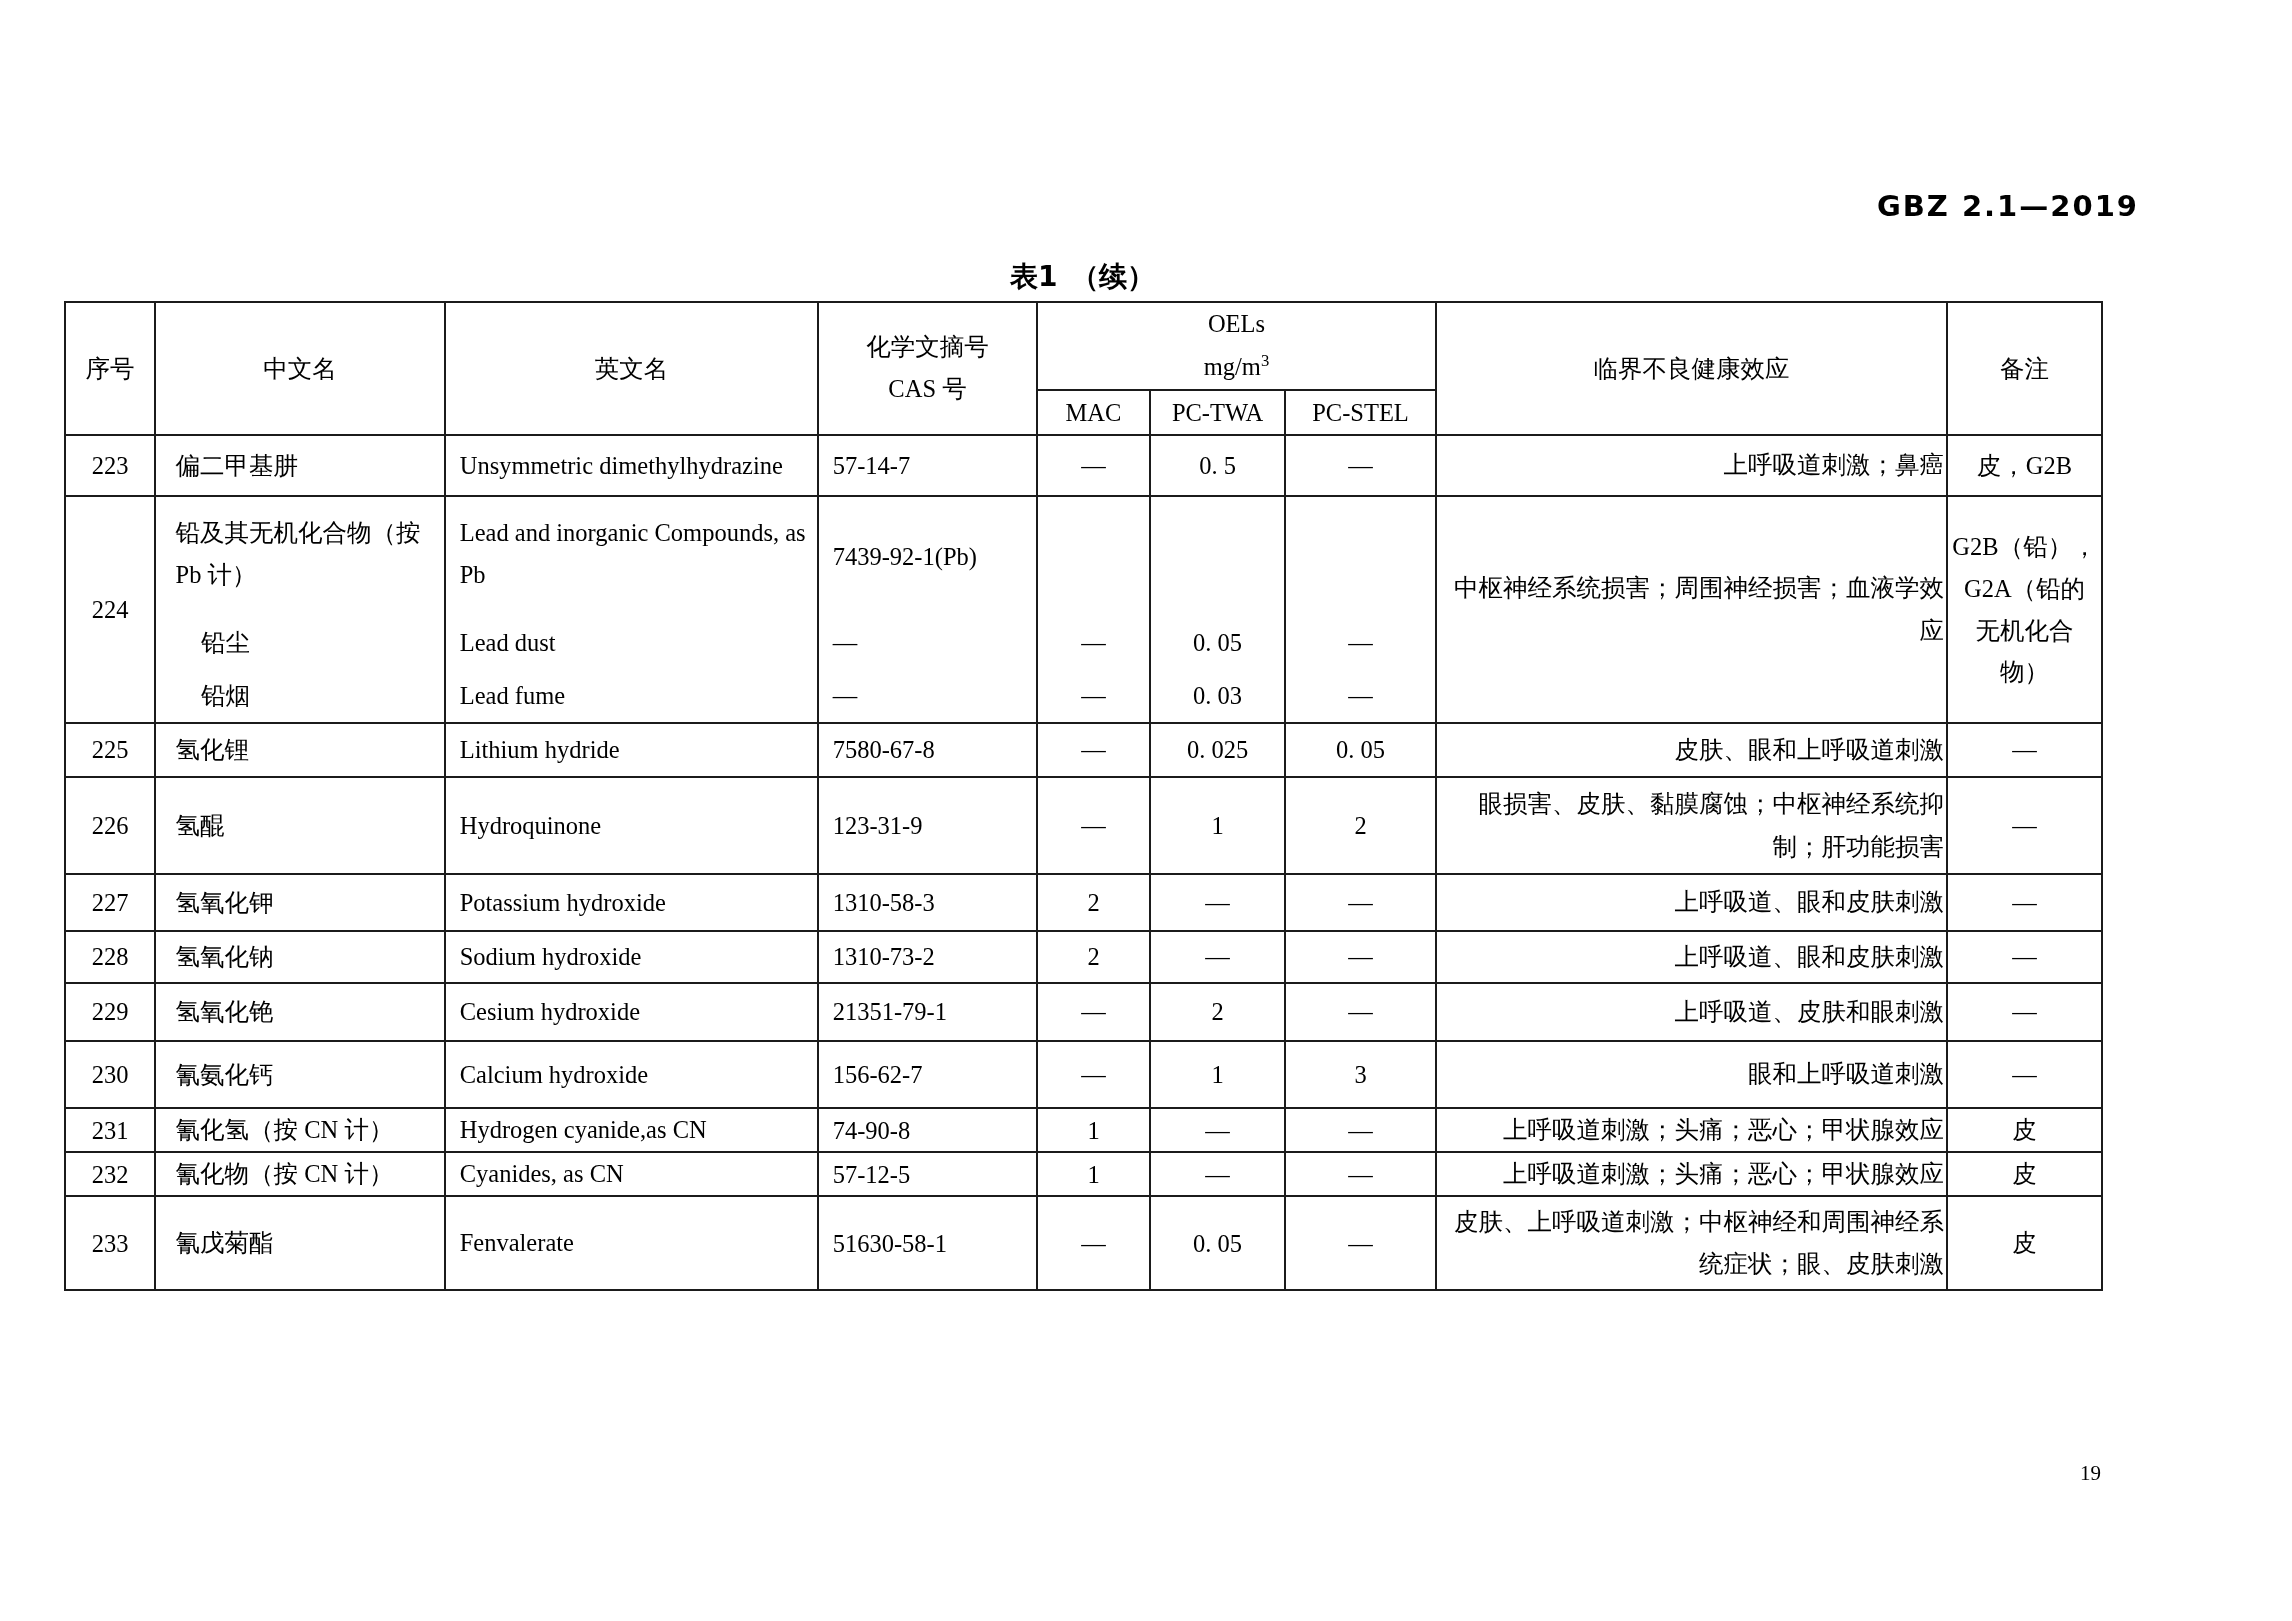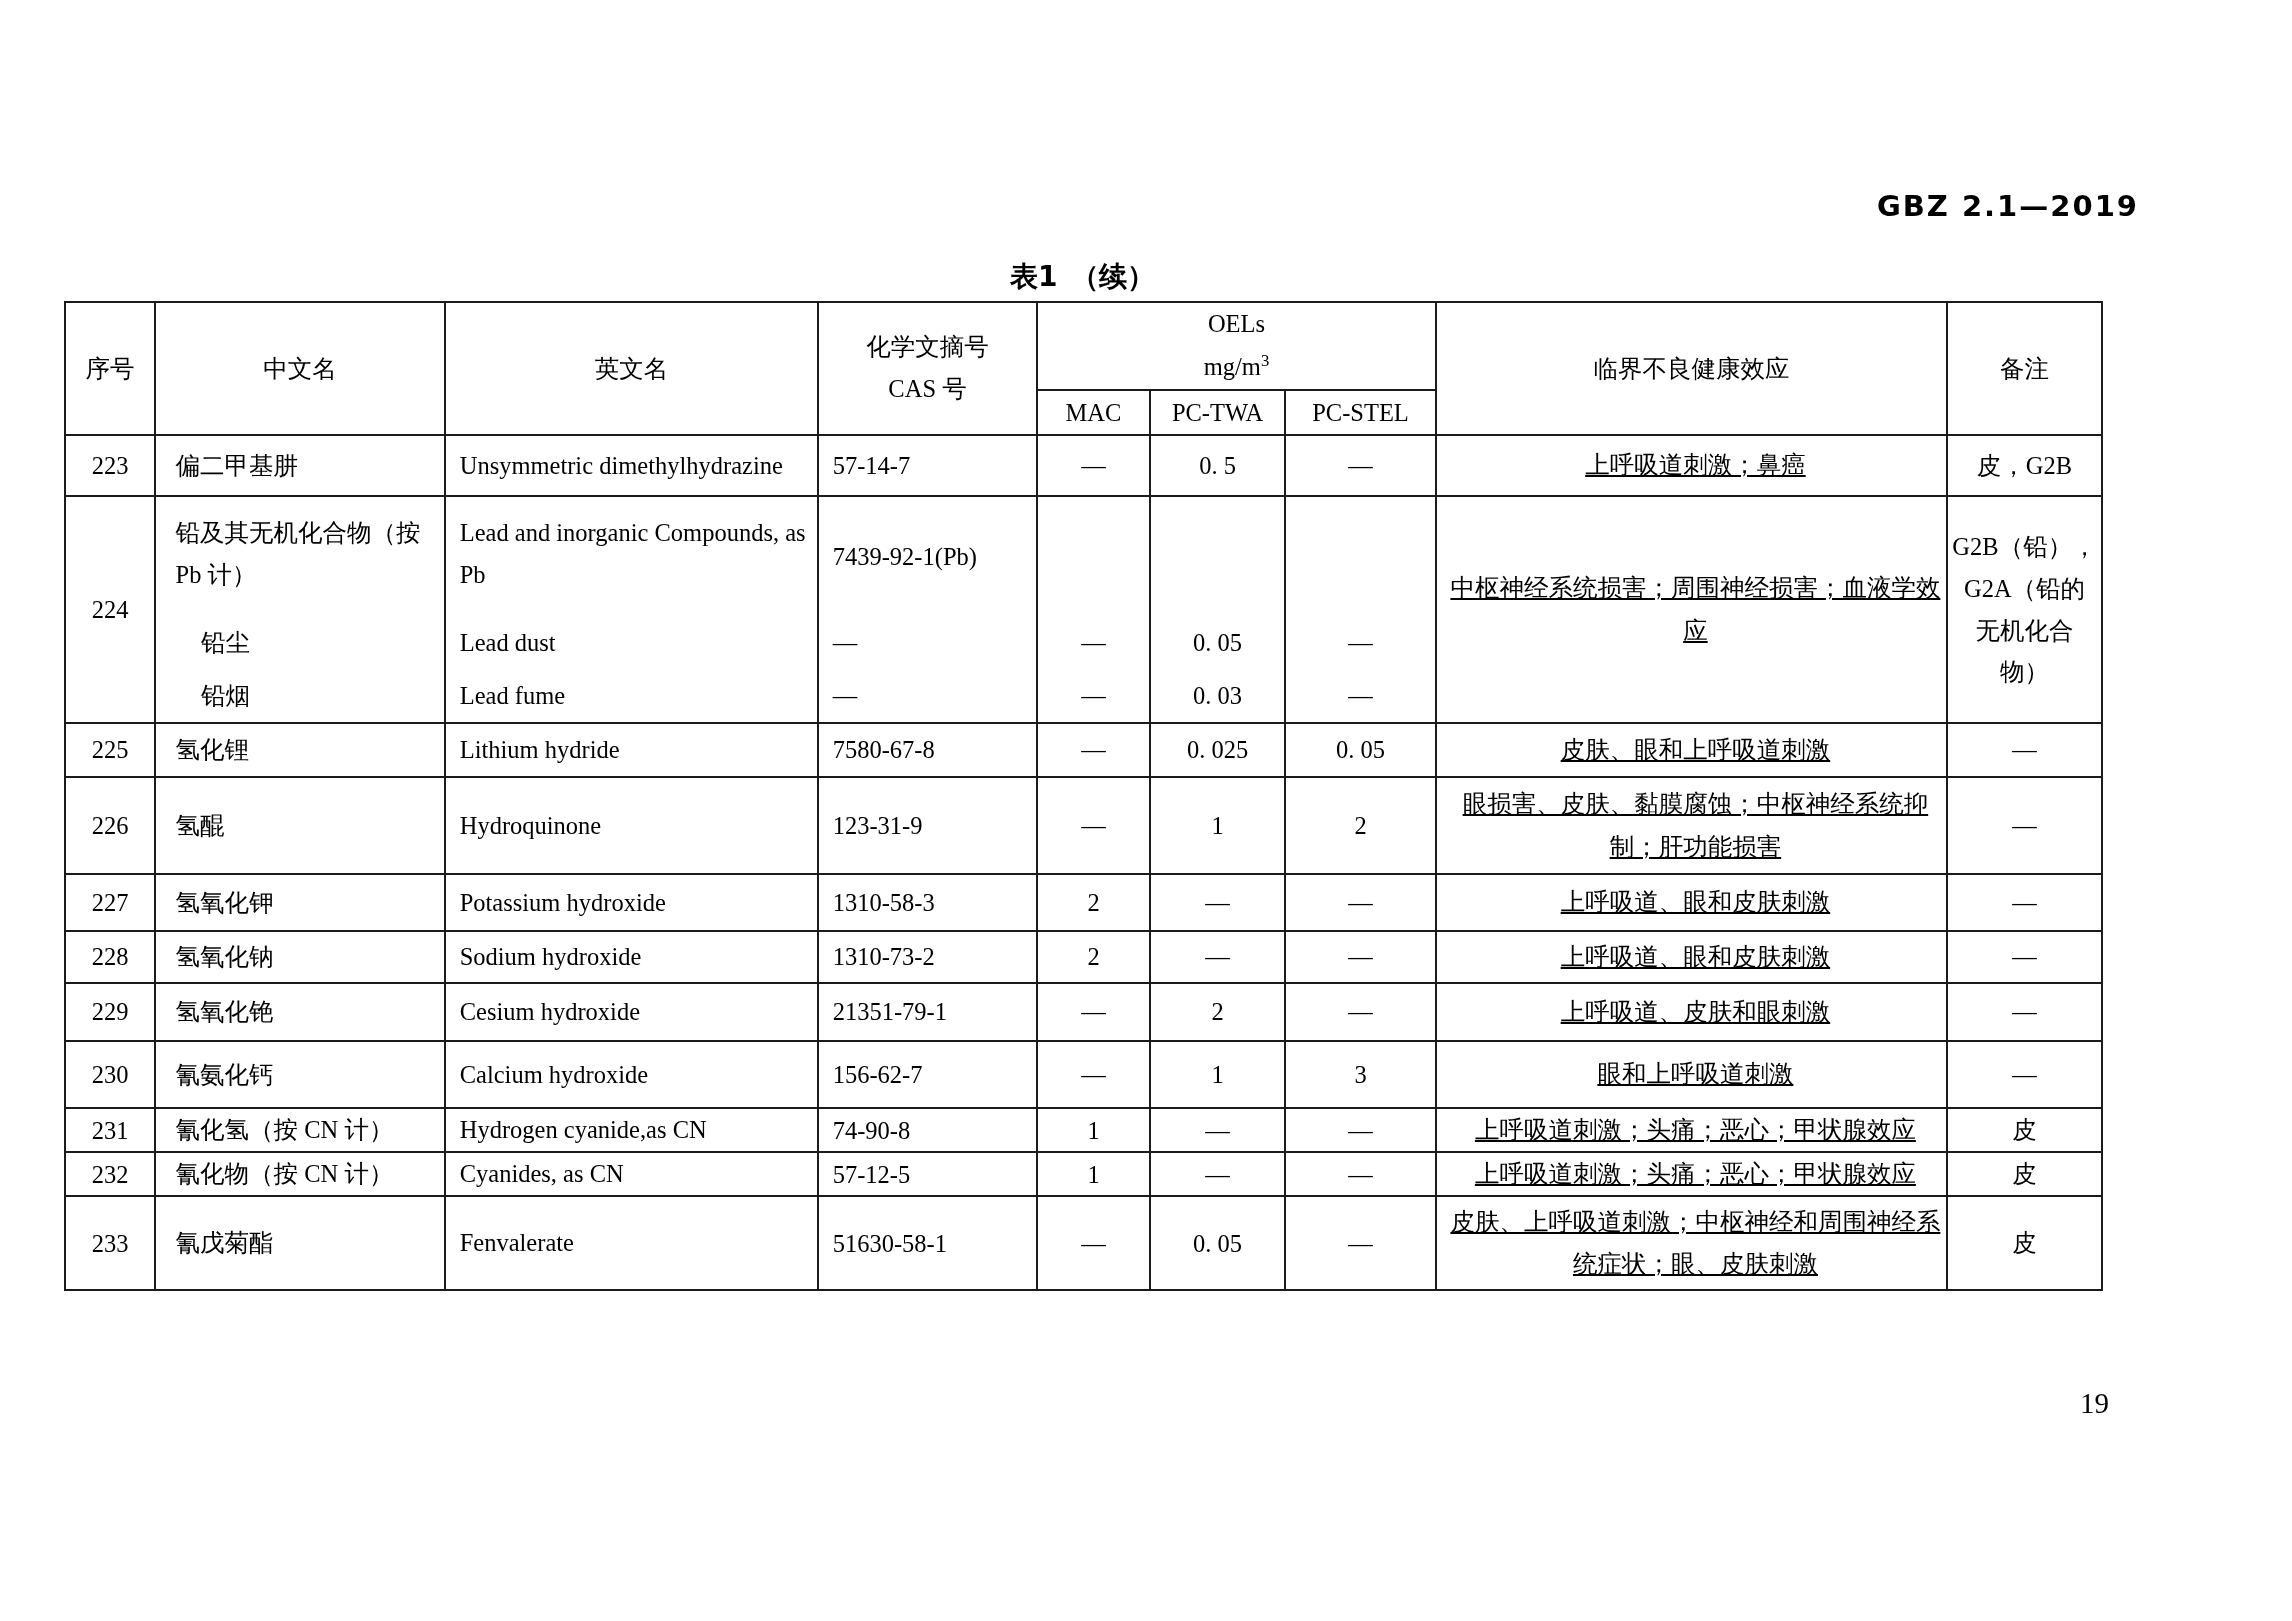--- a/index.html
+++ b/index.html
@@ -36,21 +36,21 @@
     font-weight: normal;
     padding: 0;
     vertical-align: middle;
   }
   
   .c-no   { text-align: center; }
   .c-cn   { text-align: left; padding-left: 19.6px !important; padding-right: 7.8px !important; line-height: 1.7; }
   .c-en   { text-align: left; padding-left: 13.7px !important; padding-right: 5.9px !important; line-height: 1.7; }
   .c-cas  { text-align: left; padding-left: 13.7px !important; }
   .c-num  { text-align: center; }
-  .c-eff  { text-align: center; padding-left: 9.8px !important; padding-right: 2px !important; line-height: 1.72; text-decoration: underline; }
+  .c-eff  { text-align: right; padding-left: 9.8px !important; padding-right: 2px !important; line-height: 1.72; }
   .c-rem  { text-align: center; padding-left: 2px !important; padding-right: 2px !important; line-height: 1.7; }
   
   th.hdr { text-align: center; }
   .oels-box div { line-height: 1.0; }
   .oels-line2 { margin-top: 16px; text-align: center; }
   sup.u3 { font-size: 16.7px; vertical-align: super; }
   .cas-hdr div { line-height: 1.0; }
   .cas-hdr div + div { margin-top: 17.6px; }
   
   tr.hr1 { height: 88px; }
@@ -70,22 +70,22 @@
   .lead-wrap { display: flex; flex-direction: column; height: 222px; }
   .lw { display: flex; width: 100%; }
   .lw1 { height: 116px; align-items: flex-start; padding-top: 13.7px; }
   .lw1.mid { align-items: center; padding-top: 0; }
   .lw2 { height: 57px; align-items: center; }
   .lw3 { height: 49px; align-items: center; }
   .lw.ctr { justify-content: center; }
   .lead-wrap .indent { padding-left: 25.5px; }
   td.v-mid-flex { vertical-align: middle; }
   .page-num {
-    position: absolute; top: 1387px; left: 2080px;
-    font-size: 29px;
+    position: absolute; top: 1461px; left: 2080px;
+    font-size: 21px;
   }
   .rem-line { white-space: nowrap; }
 </style>
 </head>
 <body>
 
 <div class="std-code">GBZ 2.1—2019</div>
 
 <div class="table-title">
   <span class="t-main">表1</span><span class="t-rest">（续）</span>

